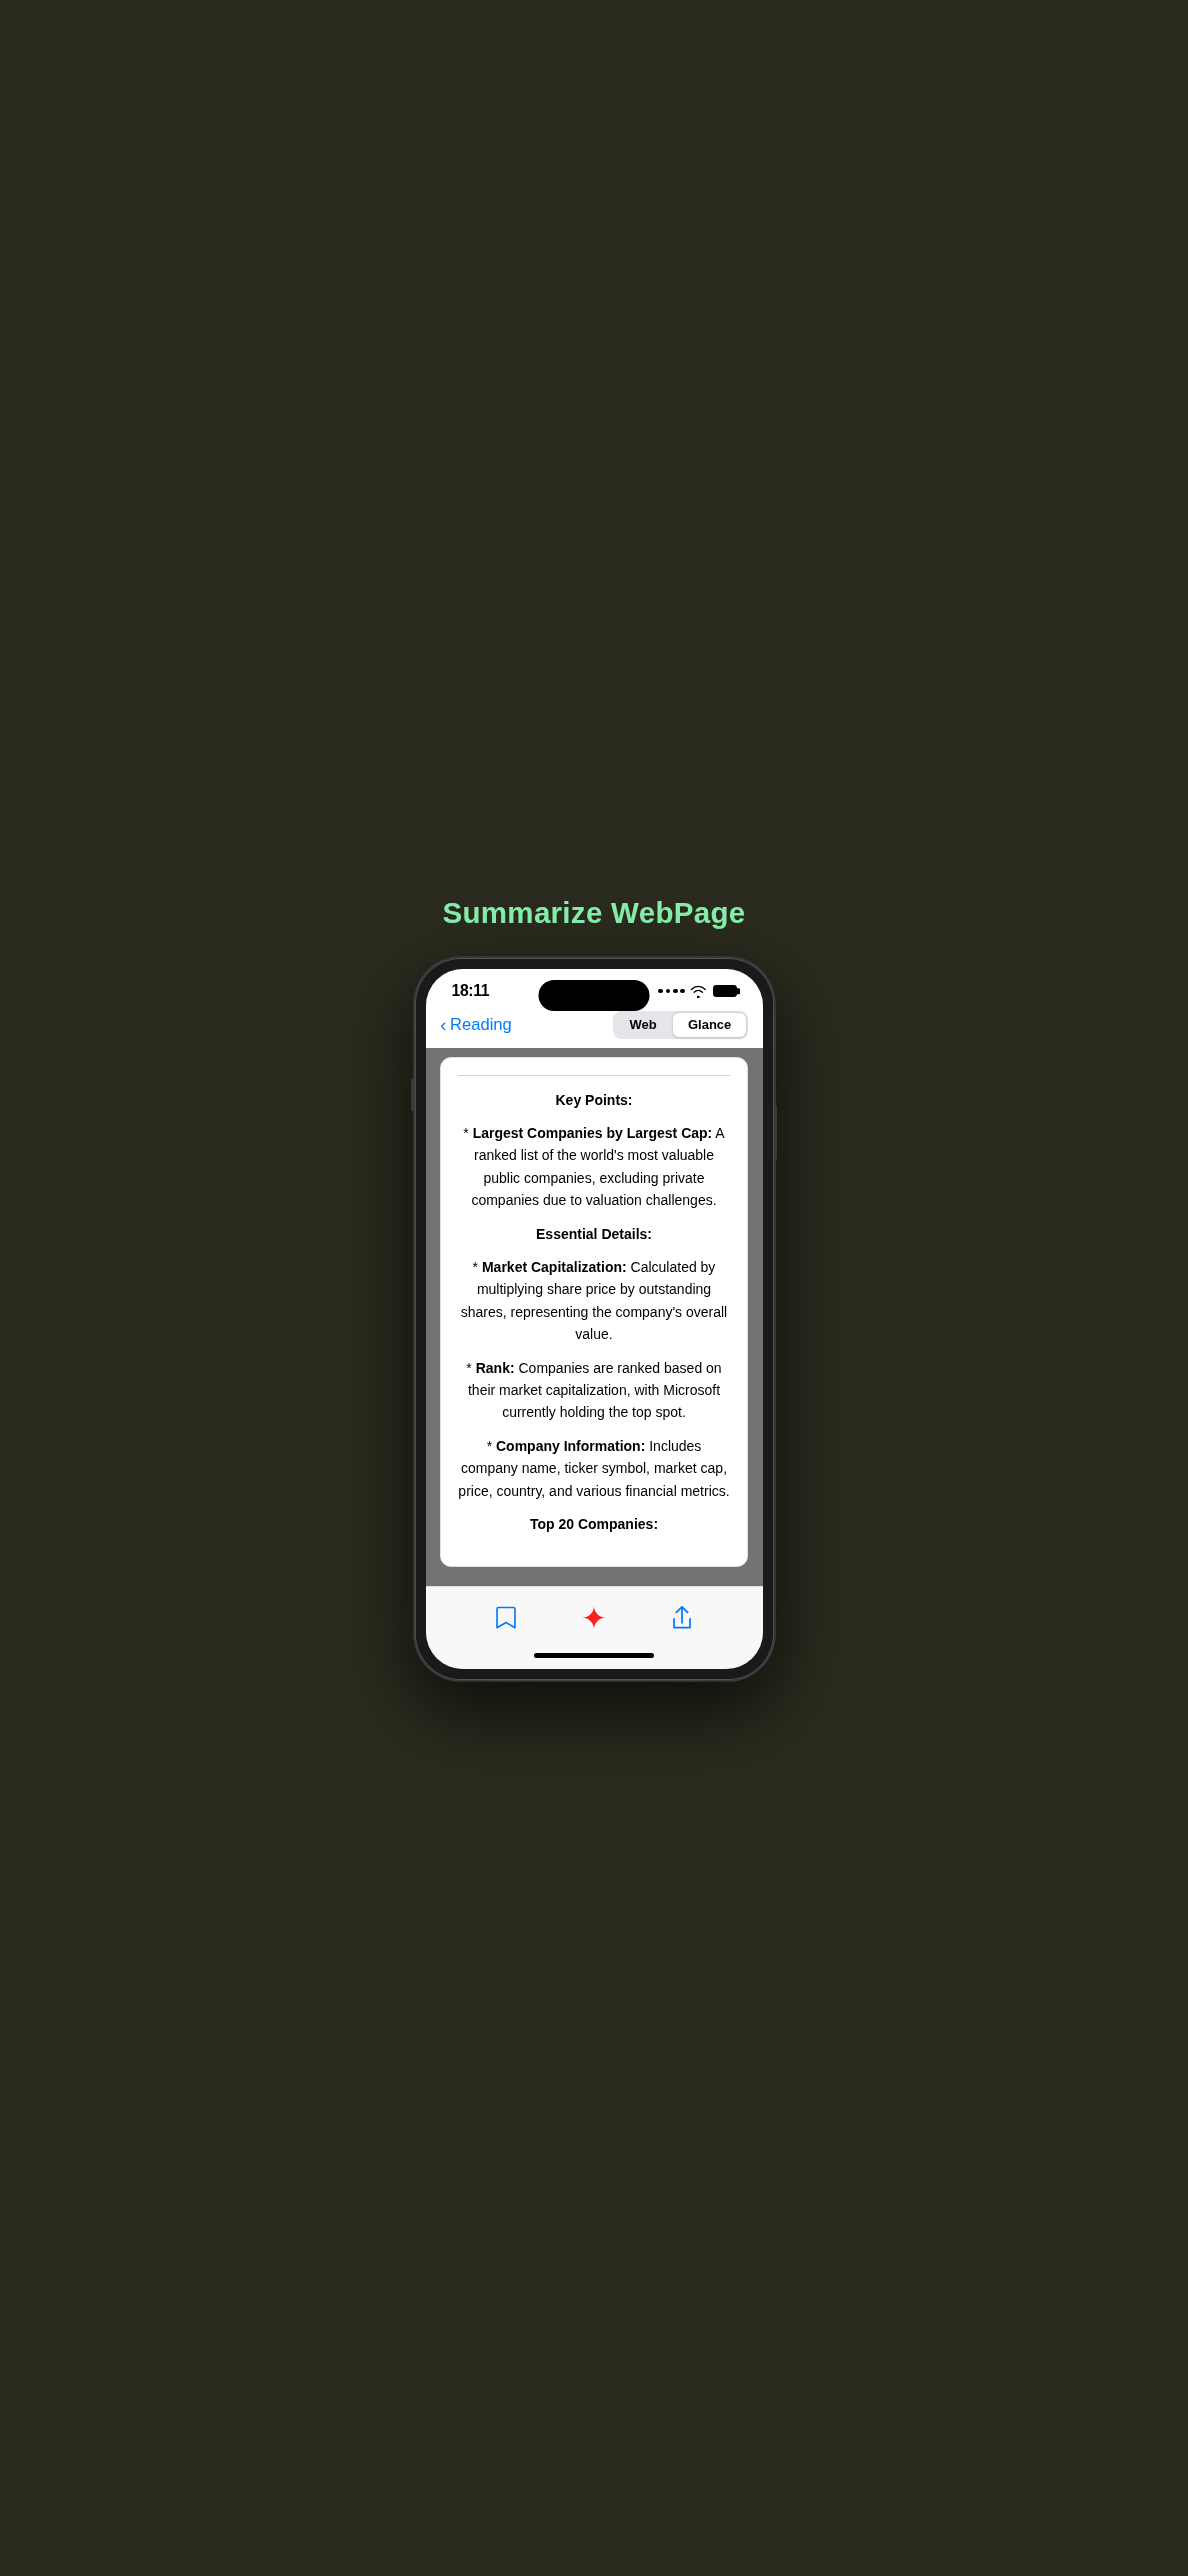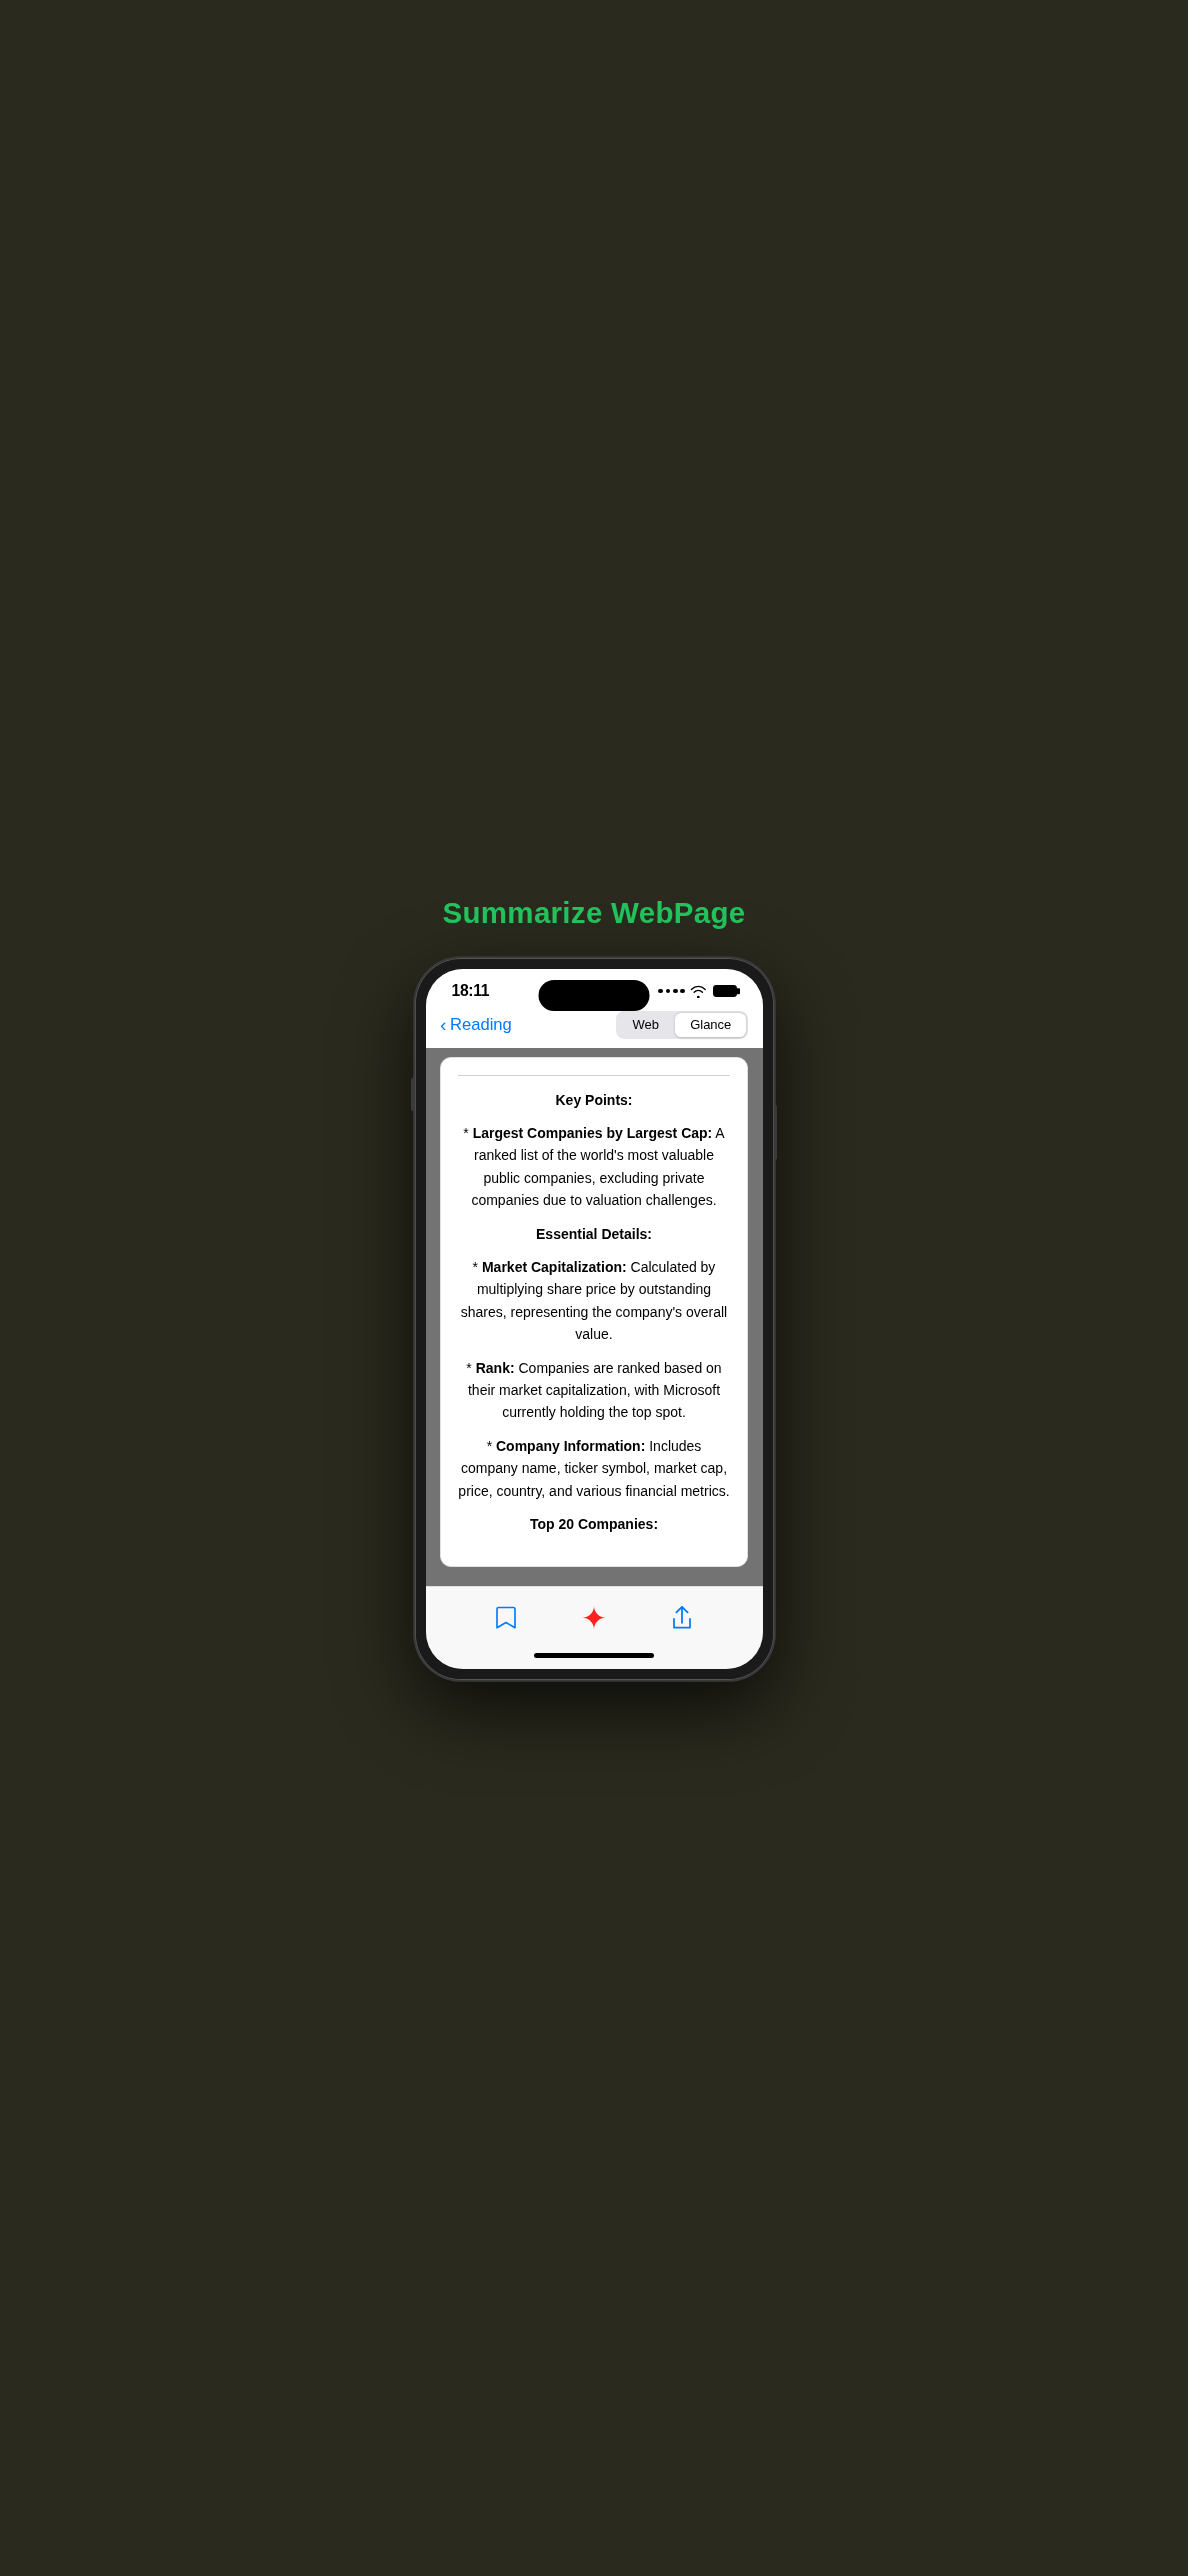--- a/index.html
+++ b/index.html
@@ -18,21 +18,21 @@
       display: flex;
       flex-direction: column;
       align-items: center;
       width: 100%;
       max-width: 442px;
     }
 
     .page-title {
       font-size: 29.5px;
       font-weight: 800;
-      color: #22c55e;
+      color: #86efac;
       margin-bottom: 28px;
       letter-spacing: 0.3px;
     }
 
     .phone-outer {
       width: 359px;
       background: #1a1a1a;
       border-radius: 46px;
       padding: 11px;
       box-shadow:
@@ -189,21 +189,21 @@
       background: #e5e5ea;
       border-radius: 8.3px;
       padding: 1.8px;
       gap: 1.8px;
     }
 
     .segment-btn {
       padding: 4.6px 14.7px;
       border-radius: 6.4px;
       font-size: 13px;
-      font-weight: 400;
+      font-weight: 700;
       cursor: pointer;
       color: #000;
     }
 
     .segment-btn.active {
       background: #ffffff;
       box-shadow: 0 0.9px 2.8px rgba(0,0,0,0.2);
     }
 
     

